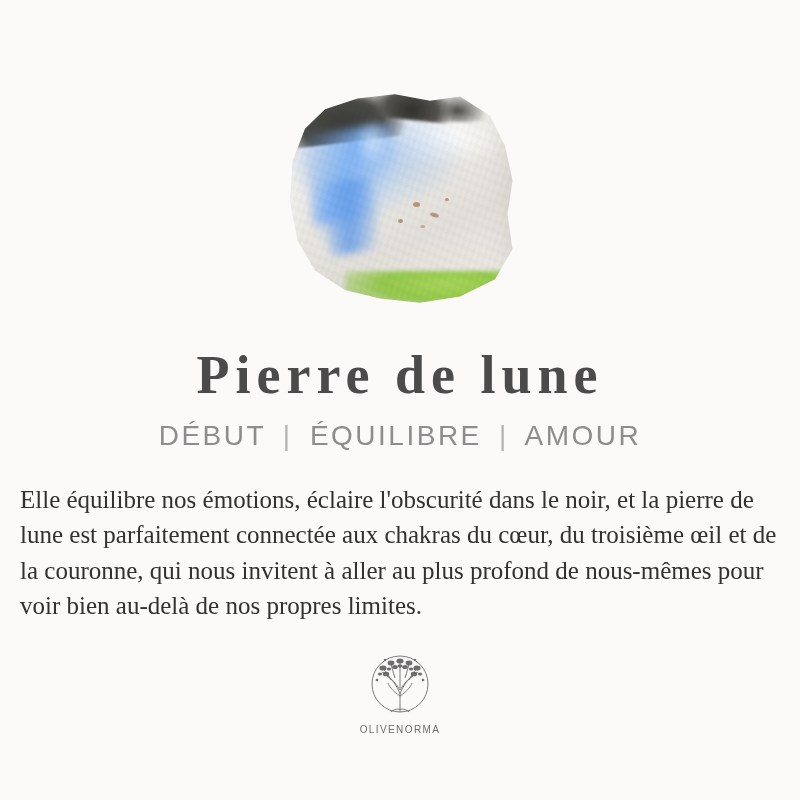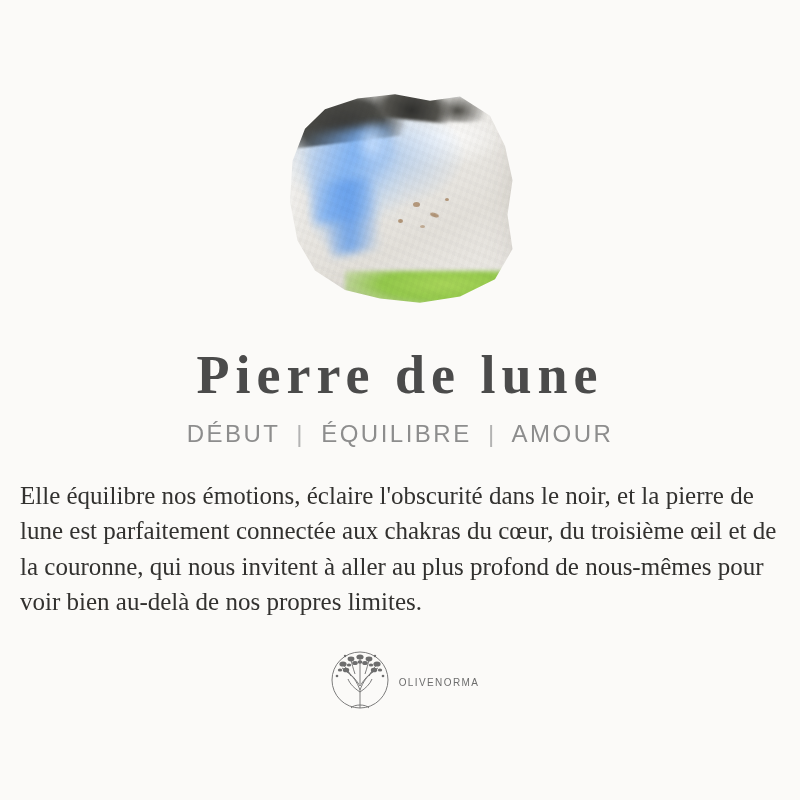--- a/index.html
+++ b/index.html
@@ -138,21 +138,21 @@
     font-size: 54px;
     font-weight: 700;
     letter-spacing: 6px;
     color: #4b4b4b;
     text-align: center;
     line-height: 1.05;
   }
   .keywords {
     margin-top: 16px;
     font-family: "Liberation Sans", sans-serif;
-    font-size: 24px;
+    font-size: 28px;
     letter-spacing: 2.5px;
     color: #8d8d8d;
     text-align: left;
   }
   .keywords .sep {
     color: #b3b3b3;
     padding: 0 7px;
   }
   .description {
     margin-top: 30px;
@@ -160,20 +160,21 @@
     font-family: "Liberation Serif", serif;
     font-size: 25px;
     line-height: 1.42;
     color: #32312f;
   }
 
   
   .logo {
     margin-top: 26px;
     display: flex;
+    flex-direction: column;
     align-items: center;
   }
   .logo svg { display: block; }
   .brand {
     margin-top: 2px;
     font-family: "Liberation Sans", sans-serif;
     font-size: 10px;
     letter-spacing: 1.4px;
     color: #6d6d6d;
   }

